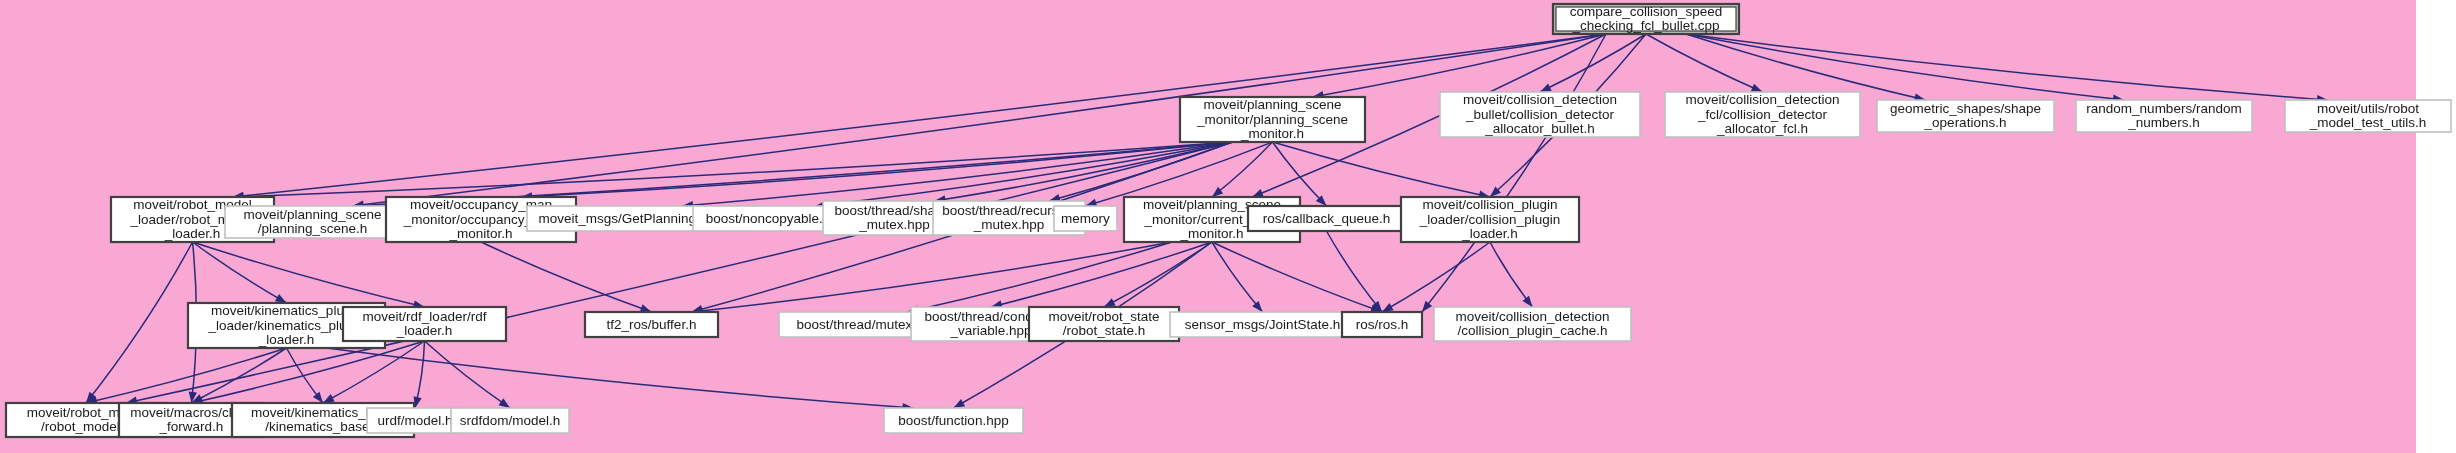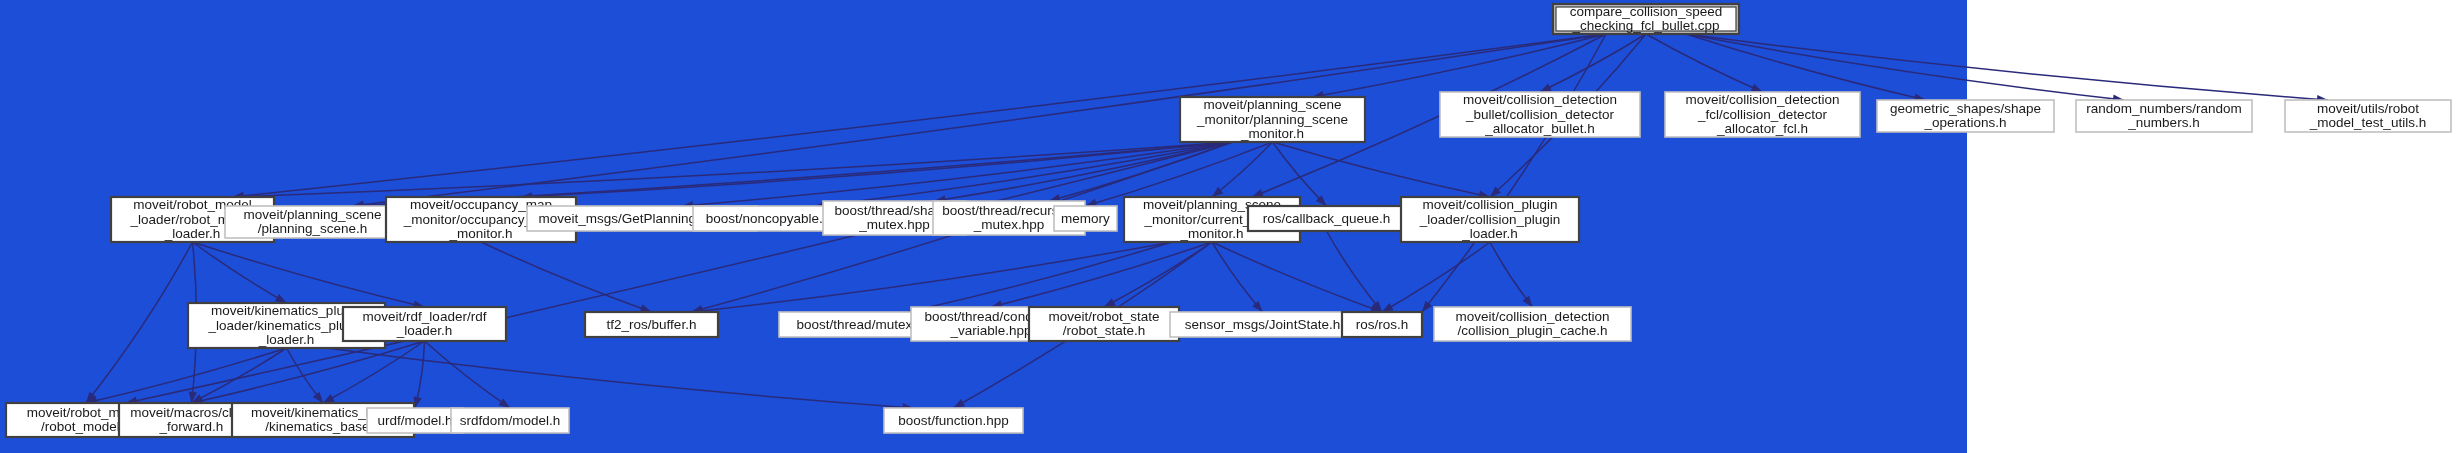--- a/index.html
+++ b/index.html
@@ -2,23 +2,23 @@
 <html><head>
 <meta charset="utf-8">
 <style>
   html, body {
     margin: 0;
     padding: 0;
     background: #ffffff;
   }
   #graph-root {
     position: relative;
-    width: 1967px;
+    width: 2416px;
     height: 453px;
-    background: #1d4ed8;
+    background: #f9a8d4;
     font-family: "Liberation Sans", sans-serif;
   }
   svg.graph-canvas {
     position: absolute;
     top: 0; left: 0;
     width: 2456px;
     height: 453px;
     overflow: visible;
   }
   .node-label {

